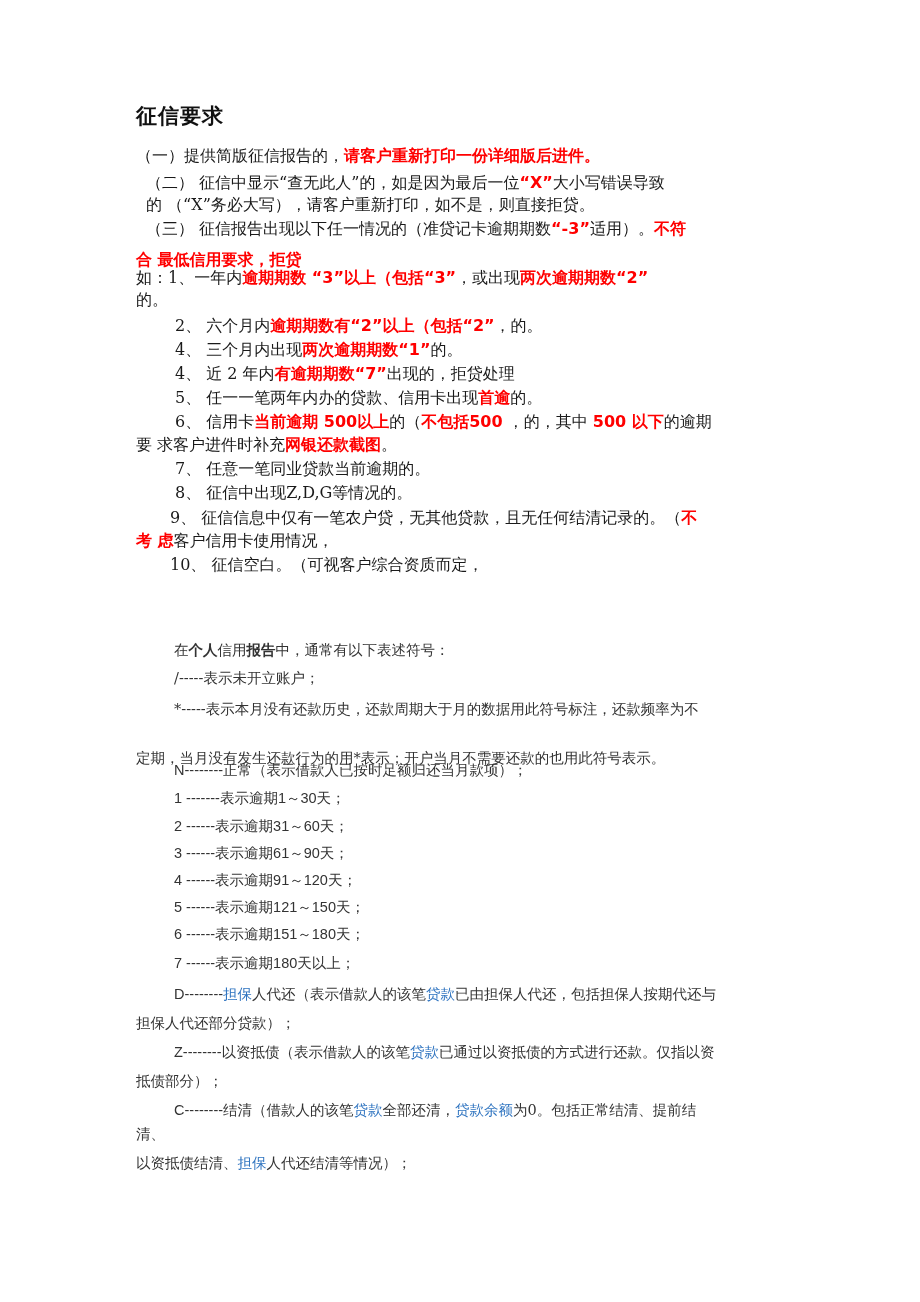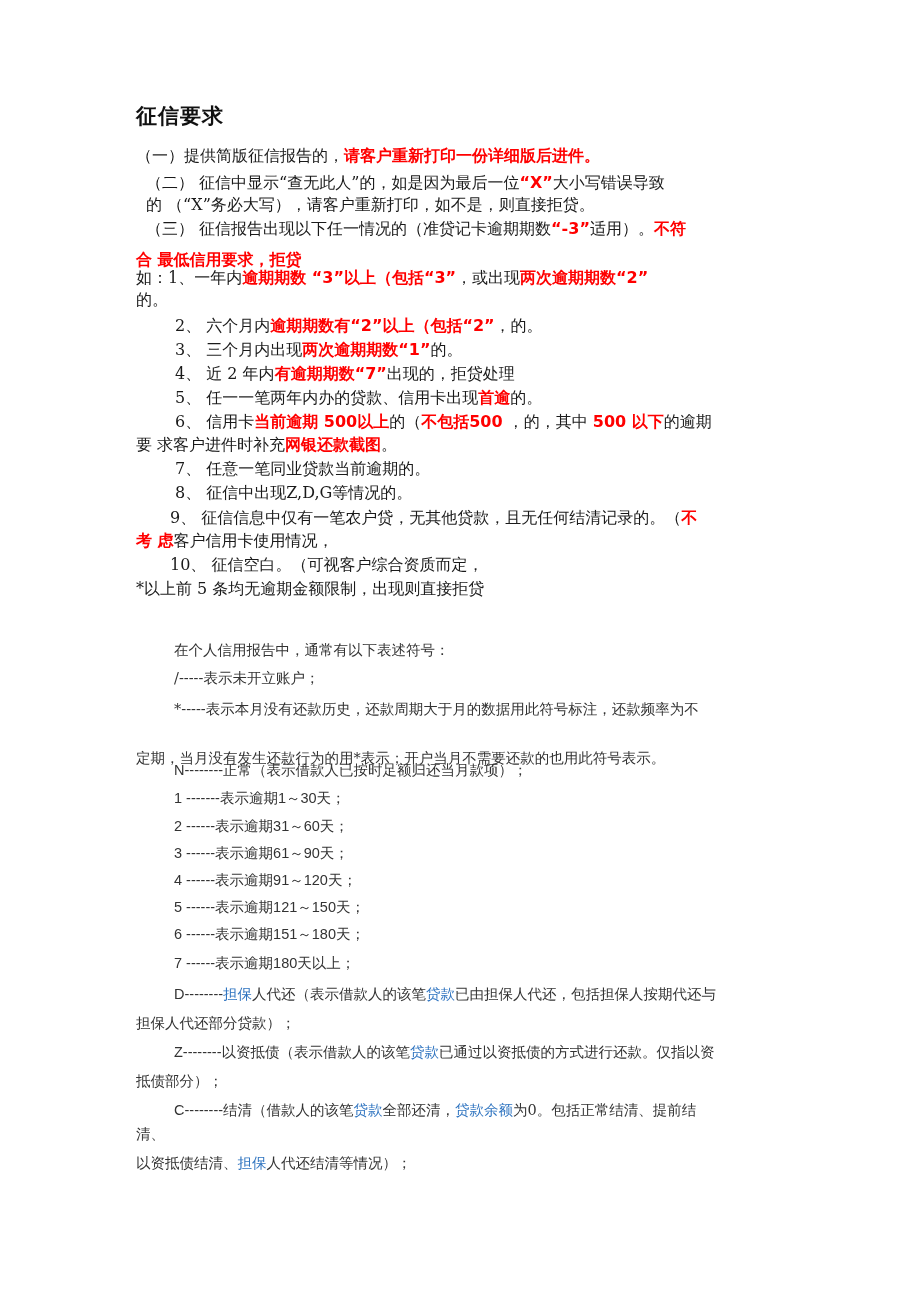--- a/index.html
+++ b/index.html
@@ -36,21 +36,21 @@
       letter-spacing: 1px;
     }
     .red {
       color: #ff0000;
       font-family: "DejaVu Sans", "Liberation Sans", sans-serif;
       font-weight: bold;
     }
     .blue {
       color: #2f74c0;
     }
-    .bold { font-weight: normal; }
+    .bold { font-weight: bold; }
     .sec2 .line {
       font-family: "Liberation Sans", "DejaVu Sans", sans-serif;
       font-size: 14.5px;
       color: #333;
     }
     .sec2 .line .cn {
       font-family: "DejaVu Serif", "Liberation Serif", serif;
     }
   </style>
 </head>
@@ -83,21 +83,21 @@
   </div>
   <div class="line" style="left:136px; top:290px;">
     <span>的。</span>
   </div>
 
   <div class="line" style="left:175px; top:316px;">
     <span>2、 六个月内</span><span class="red">逾期期数有“2”以上（包括“2”</span><span>，的。</span>
   </div>
 
   <div class="line" style="left:175px; top:340px;">
-    <span>3、 三个月内出现</span><span class="red">两次逾期期数“1”</span><span>的。</span>
+    <span>4、 三个月内出现</span><span class="red">两次逾期期数“1”</span><span>的。</span>
   </div>
 
   <div class="line" style="left:175px; top:364px;">
     <span>4、 近 2 年内</span><span class="red">有逾期期数“7”</span><span>出现的，拒贷处理</span>
   </div>
 
   <div class="line" style="left:175px; top:388px;">
     <span>5、 任一一笔两年内办的贷款、信用卡出现</span><span class="red">首逾</span><span>的。</span>
   </div>
 
@@ -120,23 +120,20 @@
     <span>9、 征信信息中仅有一笔农户贷，无其他贷款，且无任何结清记录的。（</span><span class="red">不</span>
   </div>
   <div class="line" style="left:136px; top:531px;">
     <span class="red">考 虑</span><span>客户信用卡使用情况，</span>
   </div>
 
   <div class="line" style="left:170px; top:555px;">
     <span>10、 征信空白。（可视客户综合资质而定，</span>
   </div>
 
-  <div class="line" style="left:136px; top:579px;">
-    <span>*以上前 5 条均无逾期金额限制，出现则直接拒贷</span>
-  </div>
 
   <div class="sec2">
     <div class="line" style="left:174px; top:640px;">
       <span class="cn">在</span><span class="cn bold">个人</span><span class="cn">信用</span><span class="cn bold">报告</span><span class="cn">中，通常有以下表述符号：</span>
     </div>
 
     <div class="line" style="left:174px; top:668px;">
       <span class="cn">/-----表示未开立账户；</span>
     </div>
 

